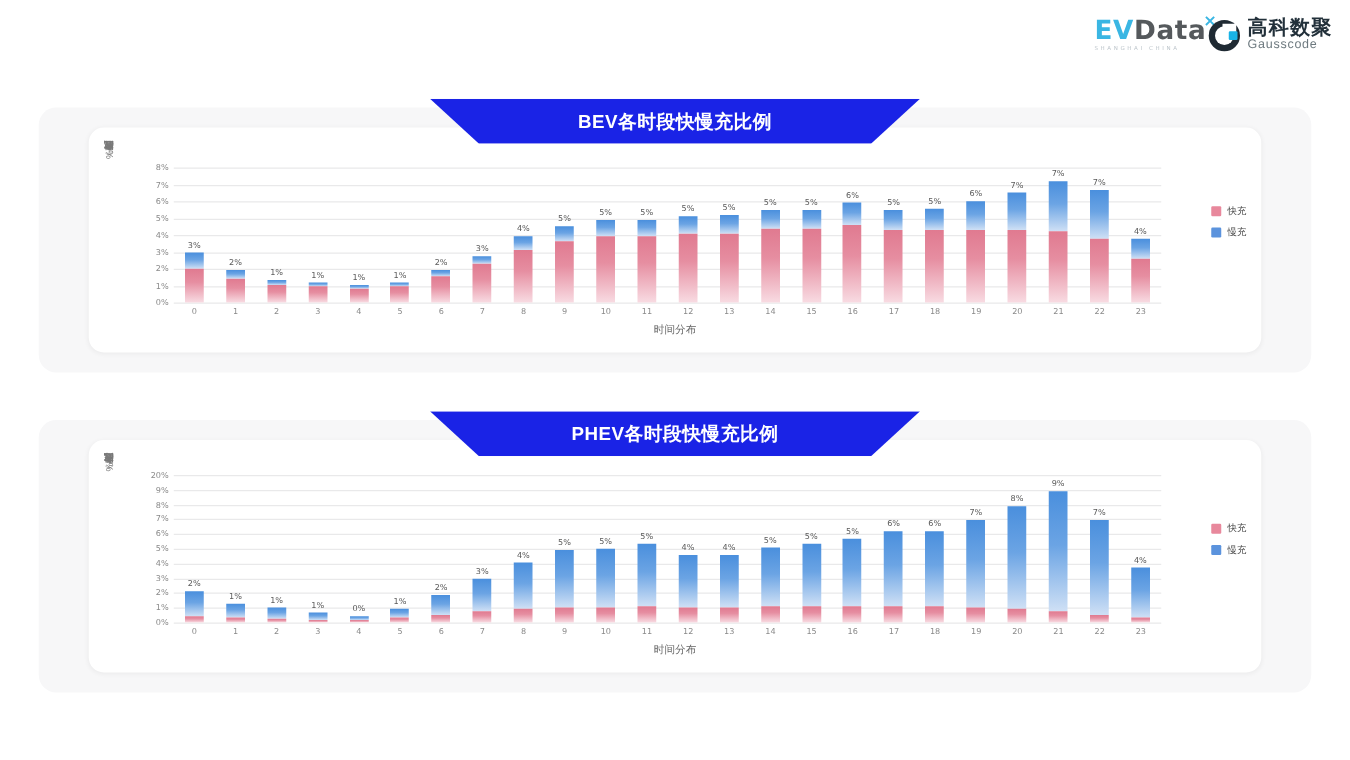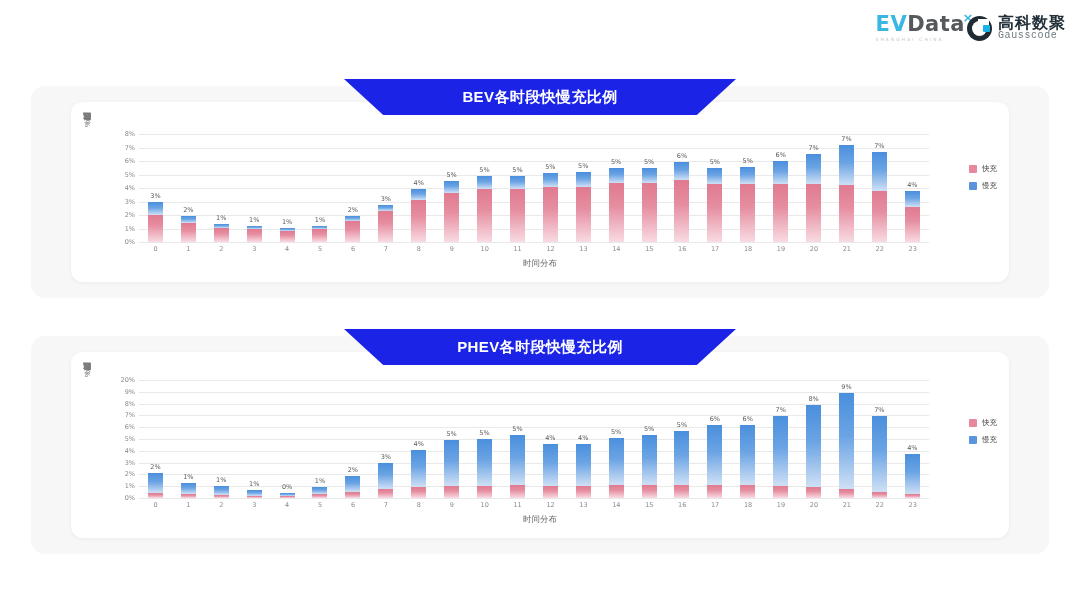--- a/index.html
+++ b/index.html
@@ -50,21 +50,21 @@
     content:"";position:absolute;left:11px;top:3px;
     width:11px;height:9px;background:#ffffff;
   }
   .gauss-dot{
     position:absolute;right:2px;top:9px;width:7px;height:7px;
     background:#19b3e6;border-radius:1px;z-index:2;
   }
   .gauss-text{display:flex;flex-direction:column;line-height:1.05;}
   .gauss-cn{font-size:16px;font-weight:bold;color:#22303a;letter-spacing:1px;}
   .gauss-en{font-size:10px;color:#6d797f;letter-spacing:.6px;
-    font-family:Liberation Mono, monospace;}
+    font-family:Liberation Sans, sans-serif;}
 
   
   .panel{
     position:absolute;left:31px;width:1018px;
     background:#f7f7f8;border-radius:14px;
   }
   .panel-bev{top:86px;height:212px;}
   .panel-phev{top:336px;height:218px;}
 
   .card{

